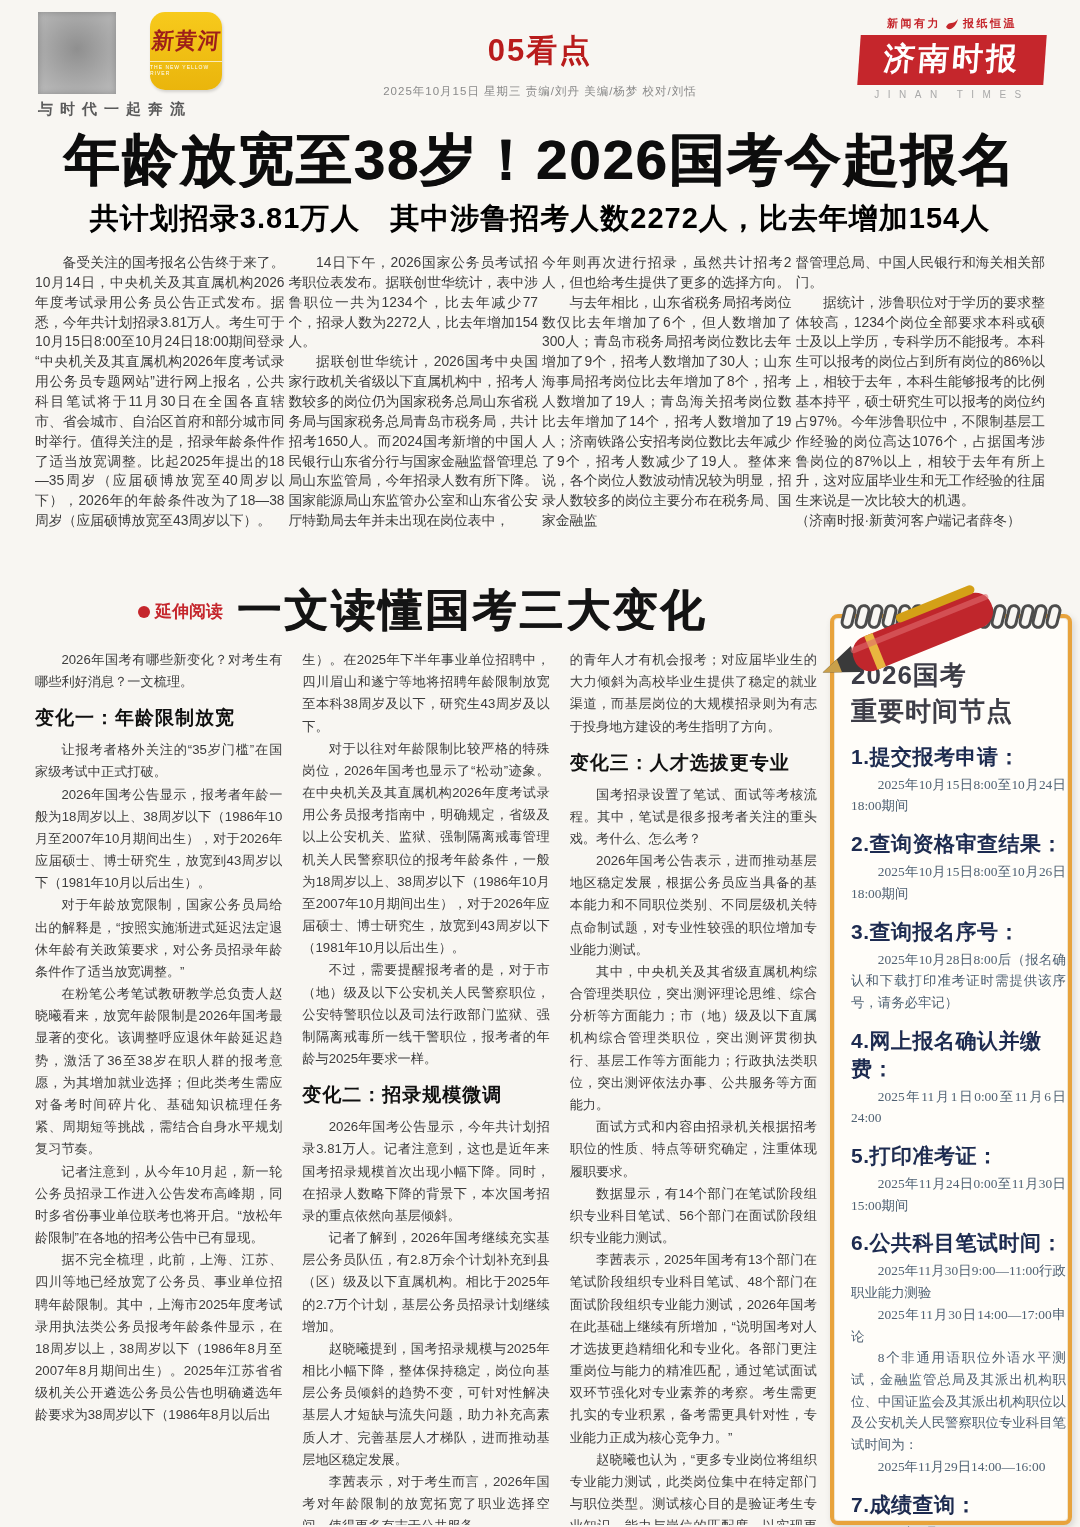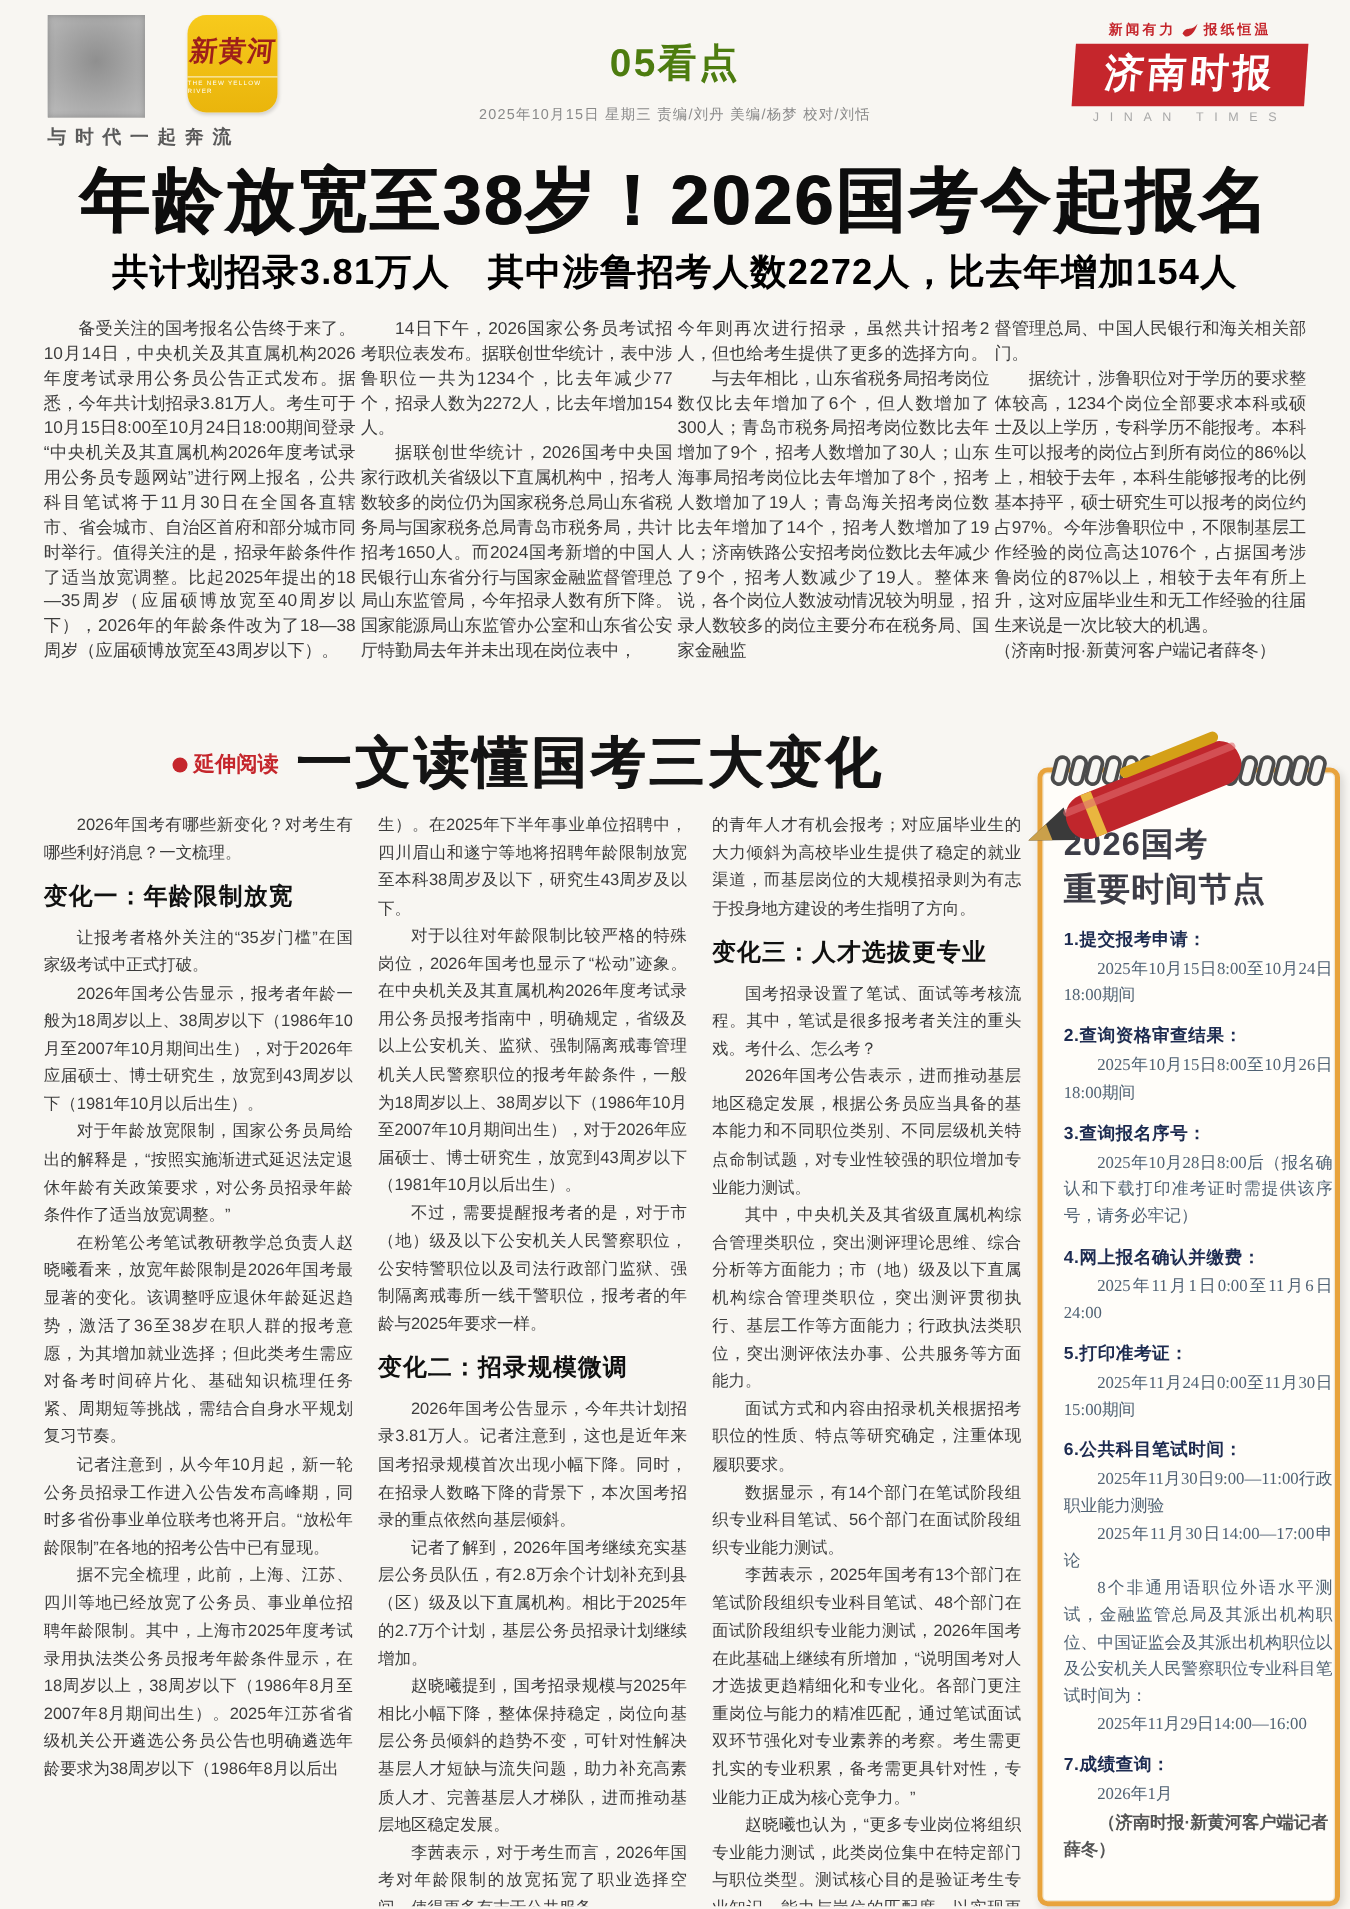--- a/index.html
+++ b/index.html
@@ -13,21 +13,21 @@
       background:radial-gradient(circle at 50% 45%,#8f8f8f 0%,#a9a9a9 55%,#bdbdbd 100%);
       box-shadow:inset 0 0 6px rgba(0,0,0,.25);}
   .app-icon{position:absolute;left:112px;top:0;width:72px;height:78px;border-radius:15px;
       background:linear-gradient(180deg,#f7ca1c 0%,#eab50c 100%);
       display:flex;flex-direction:column;align-items:center;justify-content:center;box-shadow:1px 2px 3px rgba(0,0,0,.15);}
   .app-name{color:#9e1f1a;font-weight:900;font-size:22px;letter-spacing:1px;transform:skewX(-6deg);}
   .app-caption{color:#fff;font-size:5px;letter-spacing:1px;margin-top:5px;border-top:1px solid rgba(255,255,255,.7);padding-top:2px;}
   .tagline{position:absolute;left:0;top:88px;width:230px;color:#5a5a5a;font-weight:700;
       font-size:15px;letter-spacing:7px;white-space:nowrap;}
   .mast-center{position:absolute;left:50%;transform:translateX(-50%);top:20px;text-align:center;width:420px;}
-  .section-no{font-size:31px;font-weight:900;color:#4d7c0f;letter-spacing:2px;}
+  .section-no{font-size:31px;font-weight:900;color:#b91c1c;letter-spacing:2px;}
   .dateline{margin-top:12px;font-size:11.5px;color:#8a8a8a;letter-spacing:1px;}
   .mast-right{position:absolute;right:0;top:6px;width:186px;text-align:center;}
   .slogan{color:#c5262c;font-size:11px;letter-spacing:2.5px;font-weight:700;display:flex;align-items:center;justify-content:center;gap:3px;}
   .brand-box{margin-top:4px;background:#c5262c;color:#fff;font-size:31px;font-weight:900;
       padding:3px 4px 5px;letter-spacing:3px;transform:skewX(-4deg);font-family:"Liberation Serif","DejaVu Serif",serif;}
   .brand-en{margin-top:4px;color:#a9a9a9;font-size:10px;letter-spacing:8.5px;}
 
   
   .lead-headline{position:absolute;top:124px;left:40px;right:40px;text-align:center;
       font-size:56px;line-height:72px;font-weight:900;color:#0d0d0d;letter-spacing:2px;
@@ -55,21 +55,21 @@
   
   .notepad{position:absolute;left:830px;top:614px;width:234px;height:903px;background:#fffdf9;
       border:4px solid #e8a33c;border-radius:8px;
       box-shadow:inset 0 0 0 1px #efe6d2, 2px 3px 7px rgba(0,0,0,.14);}
   .rings{position:absolute;top:-14px;left:8px;right:8px;display:flex;justify-content:space-between;z-index:3;}
   .ring{width:7px;height:19px;border:3px solid #4c4c4c;border-radius:7px;background:#f8f6f2;transform:rotate(14deg);}
   .pen{position:absolute;left:-26px;top:-42px;width:200px;height:118px;z-index:4;pointer-events:none;}
   .np-inner{padding:40px 2px 8px 17px;}
   .np-title{font-size:26px;line-height:1.38;font-weight:900;color:#3d3d47;letter-spacing:1px;}
   .np-item{margin-top:13px;}
-  .np-label{margin:0 0 3px;font-size:14px;font-weight:900;color:#1d2b50;letter-spacing:.5px;}
+  .np-label{margin:0 0 3px;font-size:21px;font-weight:900;color:#1d2b50;letter-spacing:.5px;}
   .np-line{margin:0;font-size:13.4px;line-height:1.62;color:#4f6173;text-indent:2em;text-align:justify;
       font-family:"Liberation Serif","DejaVu Serif",serif;}
   .np-credit{margin:2px 0 0;font-size:13.8px;line-height:1.55;font-weight:700;color:#555;text-indent:2em;}
 </style>
 </head>
 <body>
 
 <div class="page">
 
   <div class="masthead">

